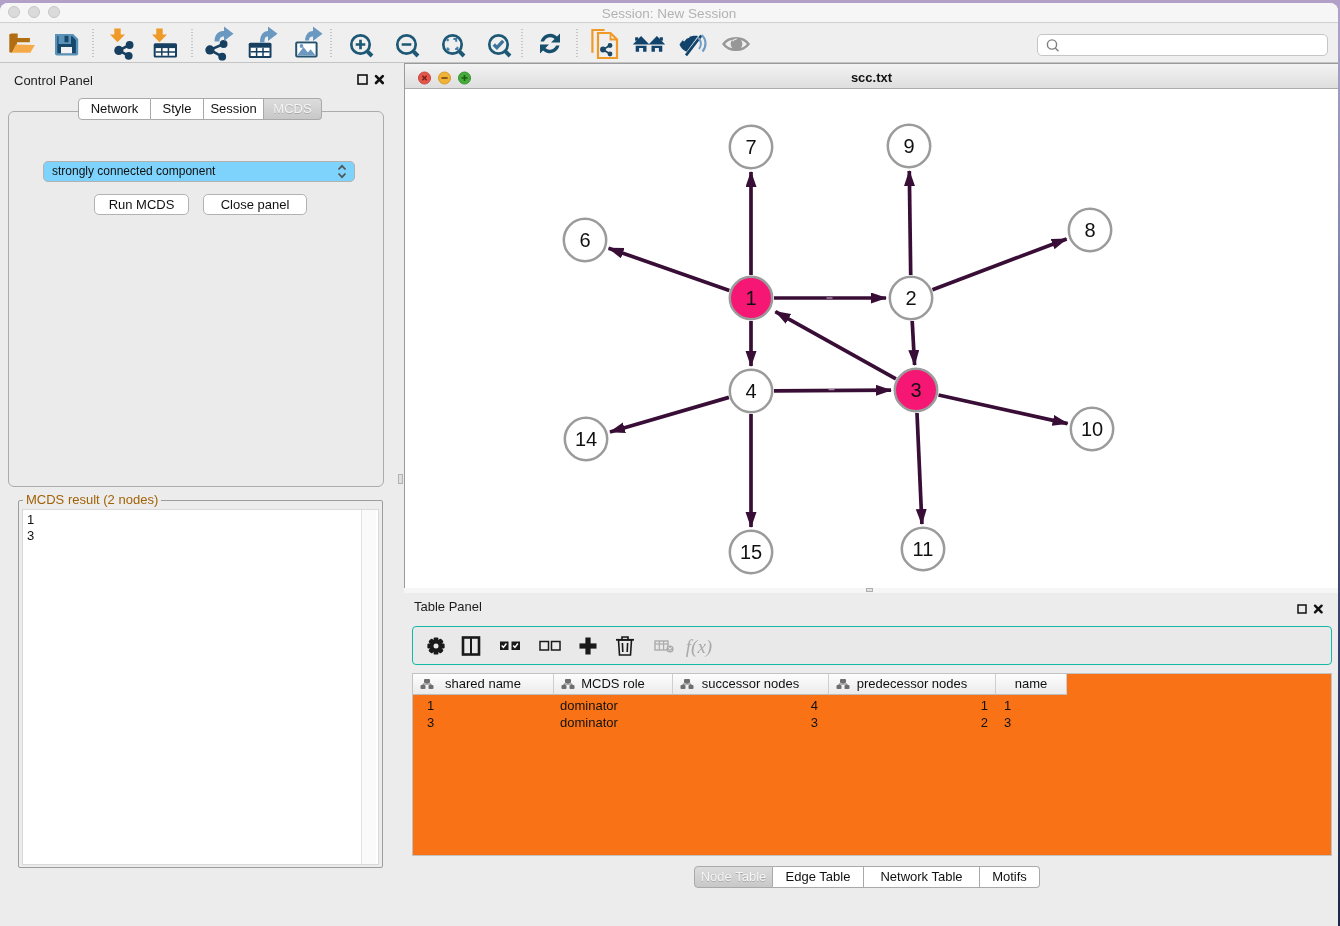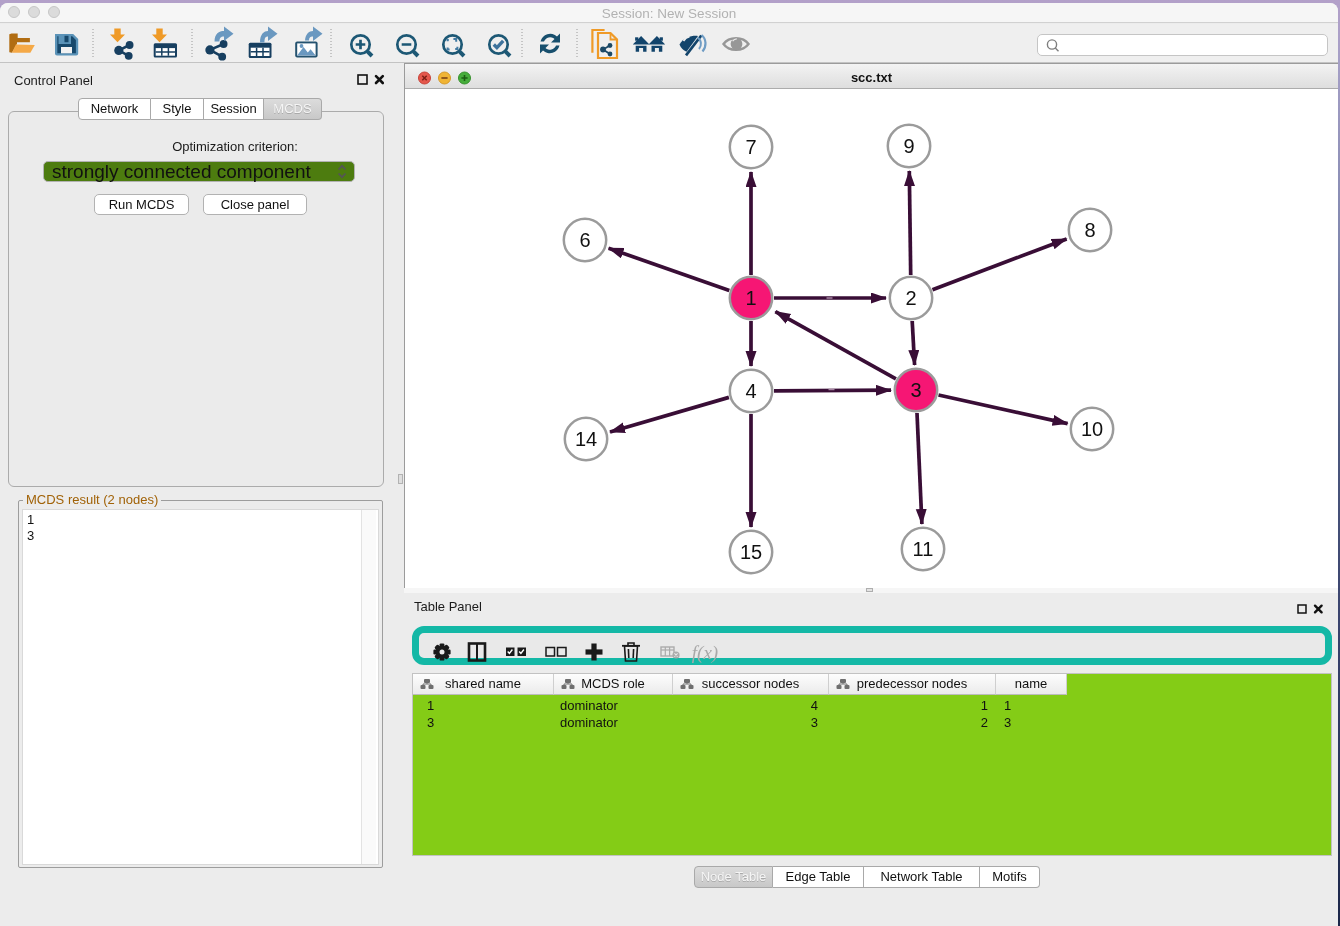--- a/index.html
+++ b/index.html
@@ -15,37 +15,37 @@
 
 .cpanel { position:absolute; left:0; top:60px; width:471px; height:828px; background:#ececec; border-right:1px solid #b5b5b5; }
 .cphead { position:absolute; left:14px; top:10px; font-size:13px; color:#1c1c1c; }
 .seg { position:absolute; display:flex; font-size:13px; z-index:5; }
 .seg .s { border:1px solid #a9a9a9; border-left:none; background:#fff; color:#111; text-align:center; padding:2px 0 3px; }
 .seg .s:first-child { border-left:1px solid #a9a9a9; border-radius:4px 0 0 4px; }
 .seg .s:last-child { border-radius:0 4px 4px 0; }
 .seg .sel { background:linear-gradient(#dcdcdc,#c8c8c8); color:#f5f5f5; text-shadow:0 1px 0 #aaa; }
 .cpbox { position:absolute; left:8px; top:48px; width:376px; height:376px; border:1px solid #ababab; border-radius:6px; background:#ebebeb; }
 .optlabel { position:absolute; left:0; top:76px; width:100%; text-align:center; font-size:13px; color:#1a1a1a; }
-.dropdown { position:absolute; left:43px; top:98px; width:312px; height:21px; background:#4d7c0f; border:1px solid #b2b2b2; border-radius:5px; font-size:19px; color:#111; line-height:19px; padding-left:8px; }
+.dropdown { position:absolute; left:43px; top:98px; width:312px; height:21px; background:#7dd3fc; border:1px solid #b2b2b2; border-radius:5px; font-size:12px; color:#111; line-height:19px; padding-left:8px; }
 .btn { position:absolute; height:21px; background:#fff; border:1px solid #b2b2b2; border-radius:5px; font-size:13px; color:#111; text-align:center; line-height:19px; }
 .fieldset { position:absolute; left:18px; top:437px; width:365px; height:368px; border:1px solid #9d9d9d; border-radius:2px; }
 .legend { position:absolute; left:4px; top:-9px; background:#ececec; padding:0 3px; font-size:13px; color:#a16207; }
 .fsinner { position:absolute; left:3px; top:8px; width:357px; height:356px; background:#fff; border:1px solid #d9d9d9; font-size:13px; color:#111; }
 .scrtrack { position:absolute; right:2px; top:0; width:15px; height:100%; background:#fafafa; border-left:1px solid #e3e3e3; }
 
 
 .netwin { position:absolute; left:404px; top:60px; width:934px; height:525px; background:#fff; border:1px solid #9b9b9b; border-right:none; border-bottom:none; }
 .nettitle { position:absolute; left:0; top:0; width:100%; height:25px; background:linear-gradient(#f3f3f3,#dedede); border-bottom:1px solid #acacac; }
 .netname { position:absolute; top:6px; width:100%; text-align:center; font-size:13px; font-weight:bold; color:#111; }
 
 
 .tpanel { position:absolute; left:392px; top:590px; width:946px; height:298px; background:#ececec; }
 .tphead { position:absolute; left:22px; top:6px; font-size:13px; color:#1c1c1c; }
-.tbar { position:absolute; left:20px; top:33px; width:920px; height:39px; background:#e9e9e9; border:7px solid #14b8a6; border-radius:12px; }
-.ttable { position:absolute; left:20px; top:80px; width:920px; height:183px; background:#84cc16; border:1px solid #c2c2c2; }
+.tbar { position:absolute; left:20px; top:33px; width:920px; height:39px; background:#e9e9e9; border:1px solid #14b8a6; border-radius:4px; }
+.ttable { position:absolute; left:20px; top:80px; width:920px; height:183px; background:#f97316; border:1px solid #c2c2c2; }
 .thead { position:absolute; left:0; top:0; height:21px; background:linear-gradient(#fdfdfd,#ebebeb); border-right:1px solid #cfcfcf; border-bottom:1px solid #bcbcbc; font-size:13px; color:#111; text-align:center; line-height:20px; }
 .trowtxt { position:absolute; font-size:13px; color:#111; }
 .btabs { position:absolute; left:302px; top:273px; }
 .statusbar { position:absolute; left:0; top:888px; width:1338px; height:35px; background:#ececec; border-top:1px solid #c0c0c0; }
 </style>
 </head>
 <body>
 <div class="win">
   <div class="titlebar">
     <div class="tl" style="left:8px;"></div>
@@ -207,21 +207,20 @@
       <rect x="3" y="3" width="9" height="9" fill="none" stroke="#111" stroke-width="1.6"></rect>
       <path d="M21,4.2 L27.8,11 M27.8,4.2 L21,11" stroke="#111" stroke-width="2.6" stroke-linecap="round"></path>
     </svg>
     <div class="seg" style="left:78px; top:35px; width:244px;">
       <div class="s" style="width:73px;">Network</div>
       <div class="s" style="width:53px;">Style</div>
       <div class="s" style="width:60px;">Session</div>
       <div class="s sel" style="width:58px;">MCDS</div>
     </div>
     <div class="cpbox"></div>
-    <div class="optlabel">Optimization criterion:</div>
     <div class="dropdown">strongly connected component
       <svg width="12" height="17" style="position:absolute; right:6px; top:1px;" viewBox="0 0 12 17">
         <path d="M2.5,6.5 L6,2.8 L9.5,6.5 M2.5,10.5 L6,14.2 L9.5,10.5" fill="none" stroke="#555" stroke-width="1.8"></path>
       </svg>
     </div>
     <div class="btn" style="left:94px; top:131px; width:95px;">Run MCDS</div>
     <div class="btn" style="left:203px; top:131px; width:104px;">Close panel</div>
     <div class="fieldset">
       <div class="legend">MCDS result (2 nodes)</div>
       <div class="fsinner">

